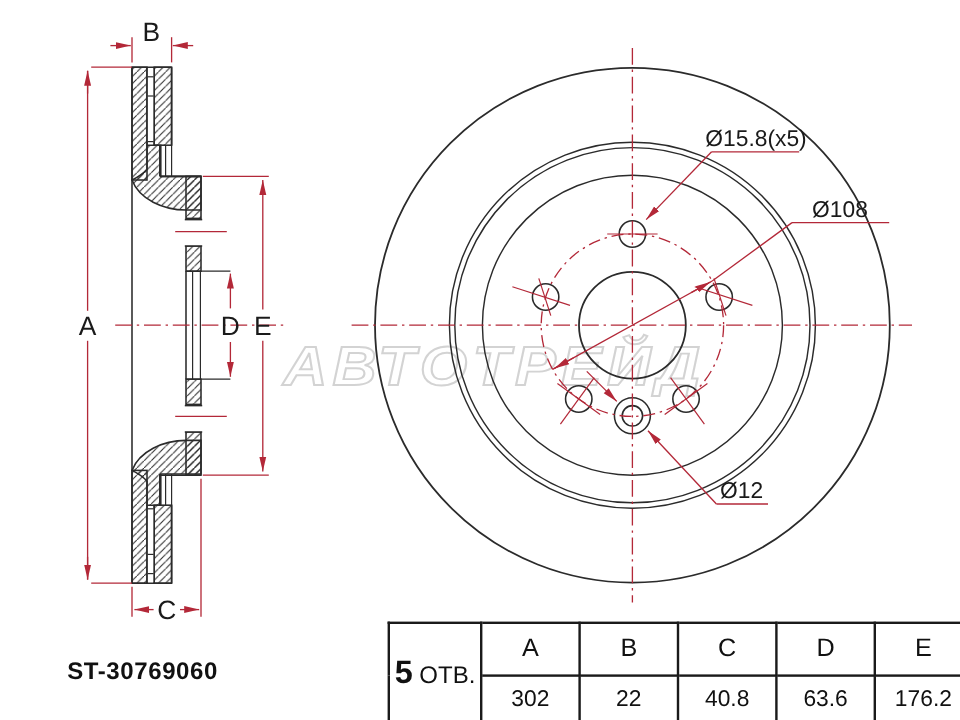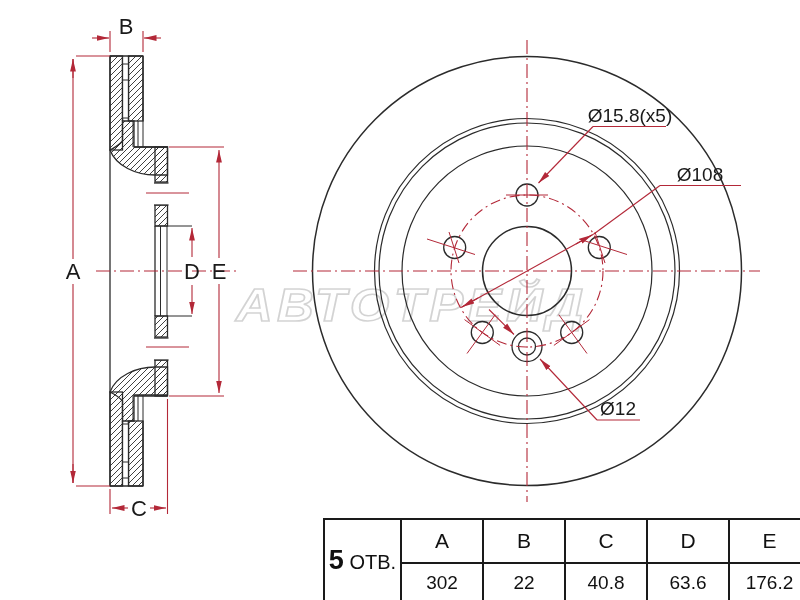--- a/index.html
+++ b/index.html
@@ -178,20 +178,21 @@
   <text class="dim-letter" text-anchor="middle" x="73" y="279">A</text>
   <text class="dim-letter" text-anchor="middle" x="126" y="34">B</text>
   <text class="dim-letter" text-anchor="middle" x="139" y="516">C</text>
   <text class="dim-letter" text-anchor="middle" x="192" y="279">D</text>
   <text class="dim-letter" text-anchor="middle" x="219" y="279">E</text>
   <text class="callout" text-anchor="middle" x="630" y="122">Ø15.8(x5)</text>
   <text class="callout" text-anchor="middle" x="700" y="181">Ø108</text>
   <text class="callout" text-anchor="middle" x="618" y="415">Ø12</text>
 </svg>
 
+<div class="partno">ST-30769060</div>
 
 <table class="spec">
   <tbody>
         <tr>
     <td class="holes" rowspan="2" style="width:75px;">
       <span class="n">5</span>
       <span>ОТВ.</span>
     </td>
     <td class="hdr" style="width:80px;">A</td>
     <td class="hdr" style="width:80px;">B</td>

